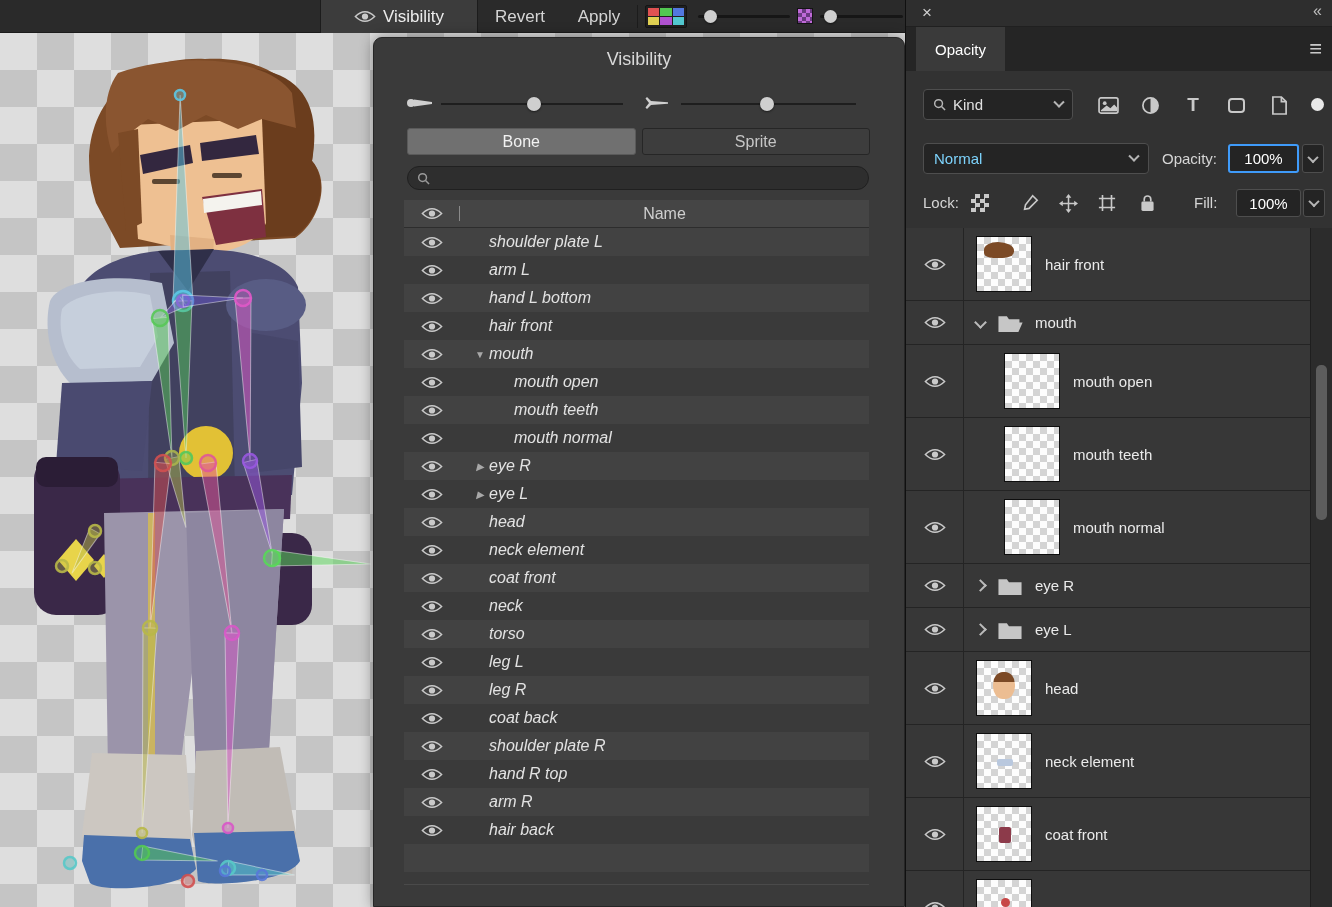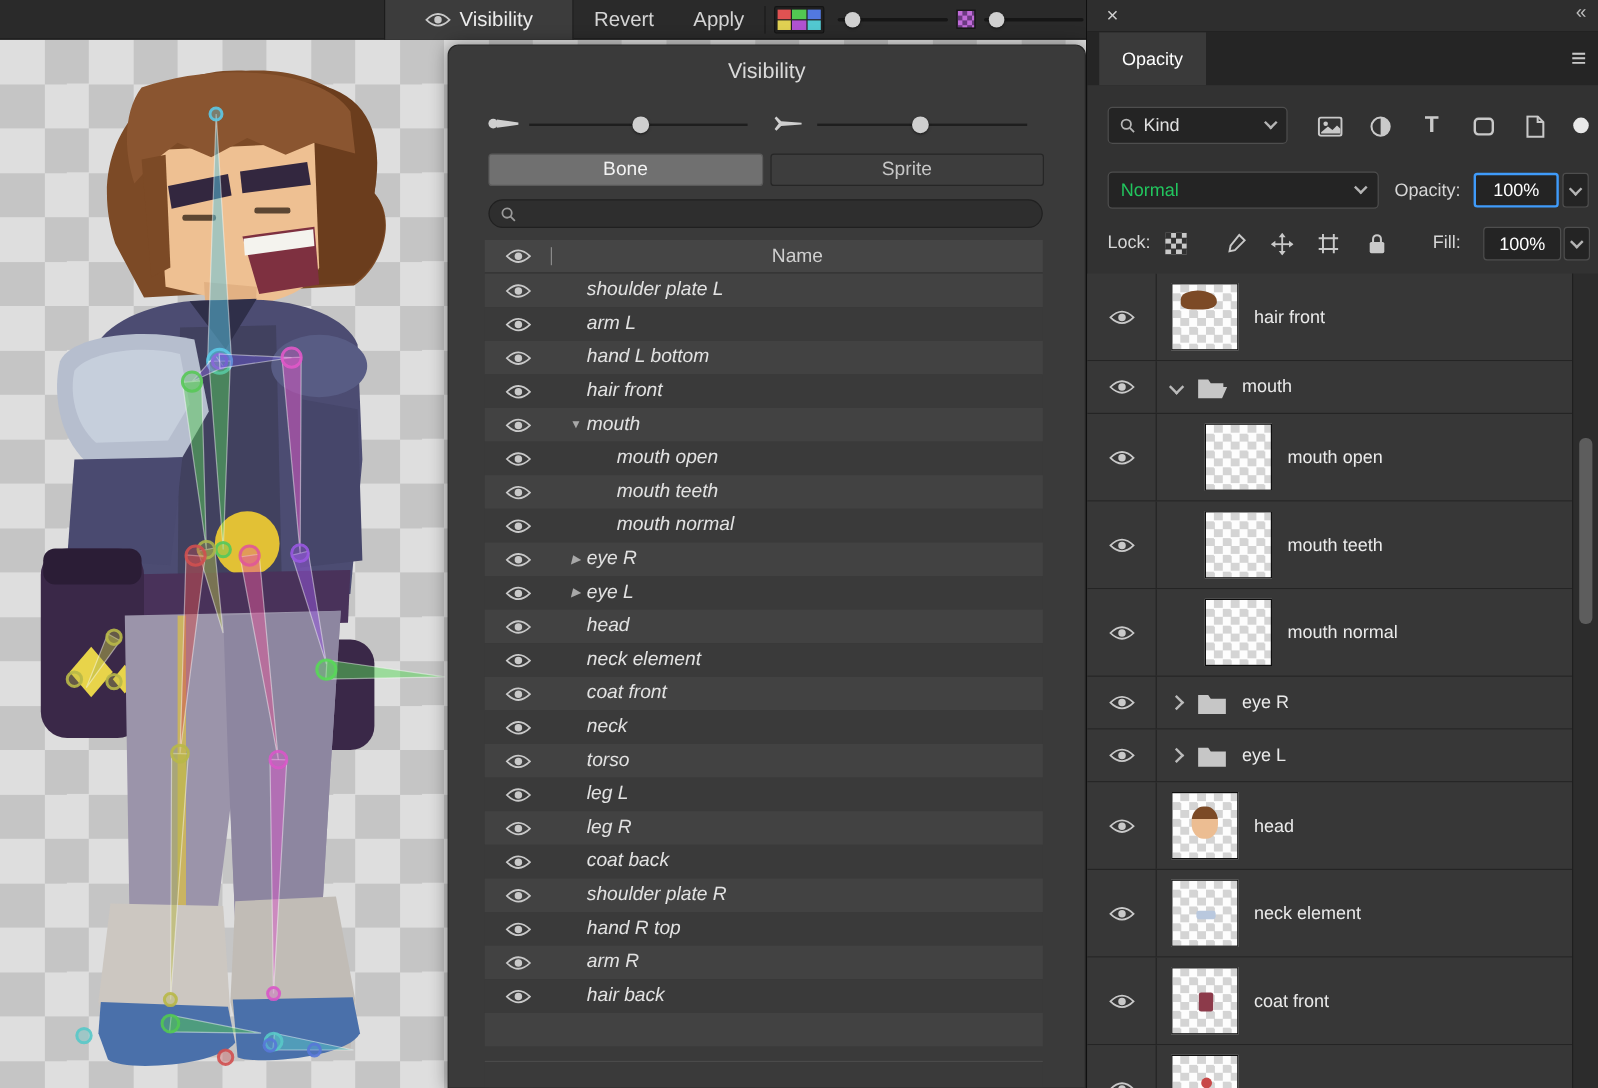--- a/index.html
+++ b/index.html
@@ -110,21 +110,21 @@
   .filter-ic { position:absolute; top:20px; width:30px; height:28px;
     display:flex; align-items:center; justify-content:center; color:#c9c9c9; }
   .fi-1{left:187px}.fi-2{left:229px}.fi-3{left:272px}.fi-4{left:315px}.fi-5{left:358px}
   .type-t { font-size:19px; font-weight:bold; color:#c9c9c9; }
   .shape-sq { width:17px; height:15px; border:2px solid #c9c9c9; border-radius:4px; }
   .filter-light { position:absolute; right:8px; top:27px; width:13px; height:13px;
     border-radius:50%; background:#e8e8e8; }
   .lp-blend { position:relative; height:44px; }
   .blend-select { position:absolute; left:17px; top:6px; width:226px; height:31px;
     background:#242424; border:1px solid #4e4e4e; border-radius:4px;
-    display:flex; align-items:center; padding:0 10px; color:#22c55e; font-size:15px;gap:12px; }
+    display:flex; align-items:center; padding:0 10px; color:#7dd3fc; font-size:15px;gap:12px; }
   .op-label { position:absolute; left:256px; top:13px; color:#d6d6d6; font-size:15px; }
   .op-box { position:absolute; left:322px; top:7px; width:71px; height:29px;
     background:#242424; border:2px solid var(--accent-blue,#3f9bfa); border-radius:3px;
     display:flex; align-items:center; justify-content:center; color:#fff; font-size:15px; }
   .chev-btn { position:absolute; top:7px; width:22px; height:29px; background:#242424;
     border:1px solid #4e4e4e; border-radius:3px; display:flex; align-items:center; justify-content:center; }
   .chev-btn .sel-chev { margin:0; transform:rotate(45deg) translate(-1px,-1px); }
   .op-chev { left:396px; }
   .lp-lock { position:relative; height:47px;text-align:right; }
   .lock-label { position:absolute; left:17px; top:13px; color:#d6d6d6; font-size:15px; }

